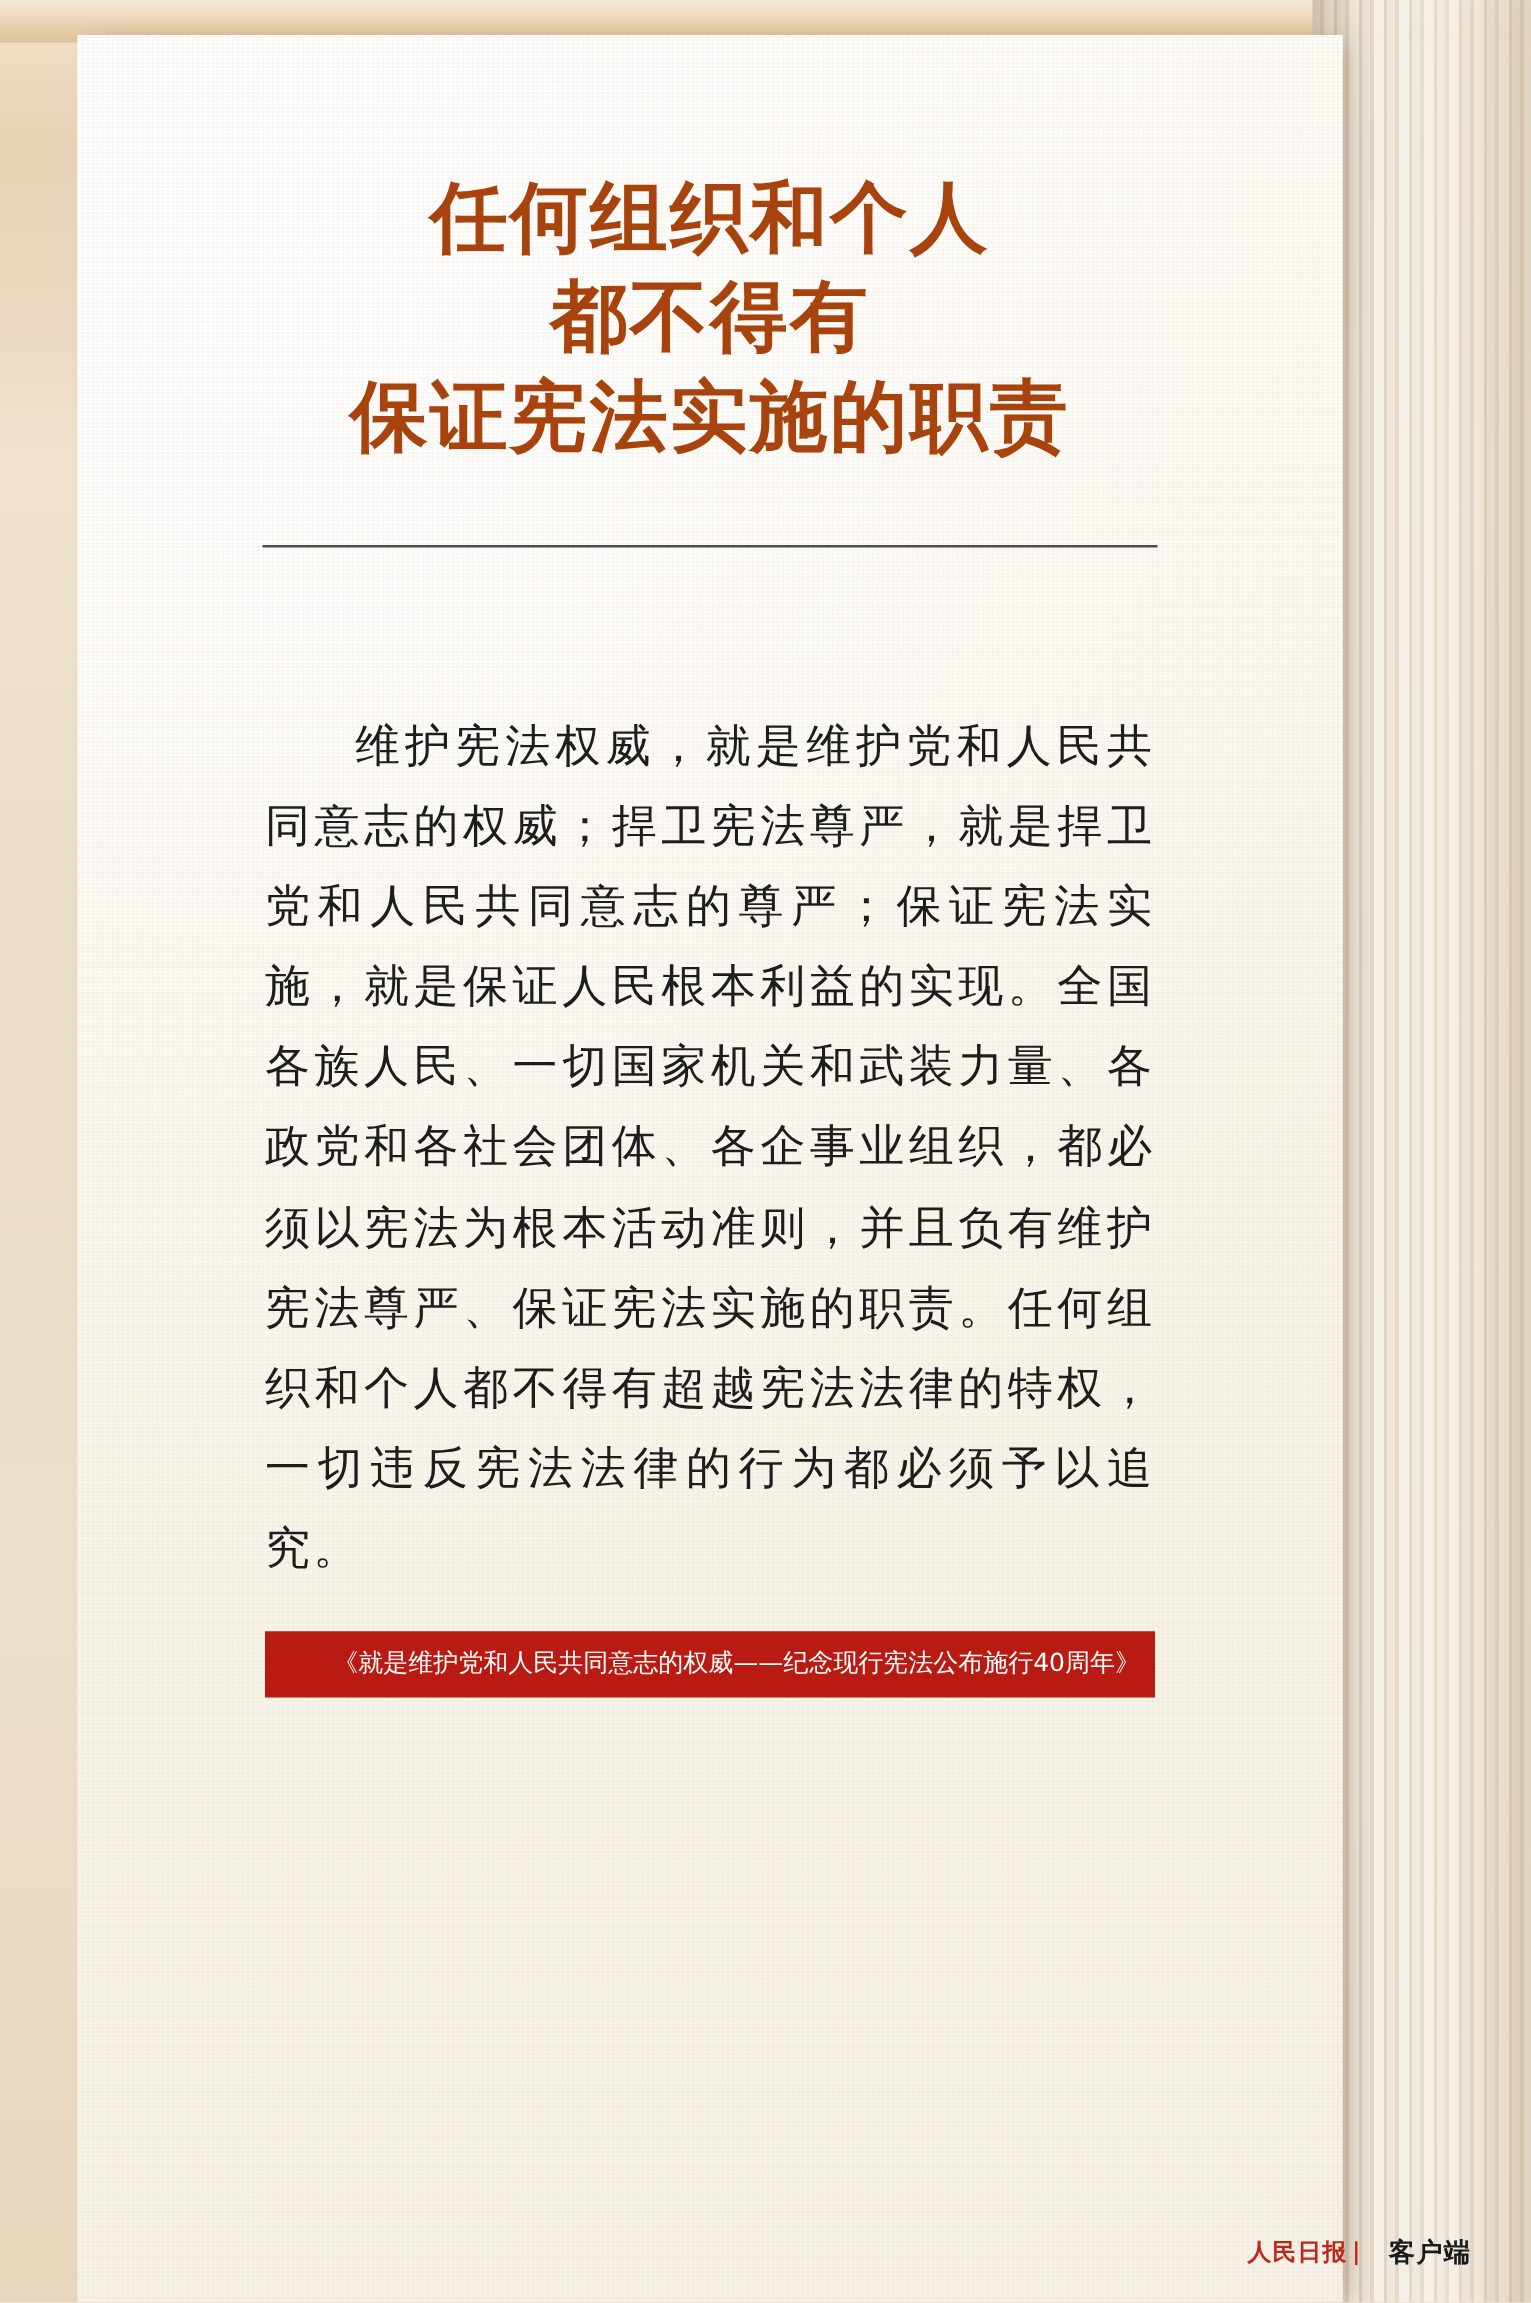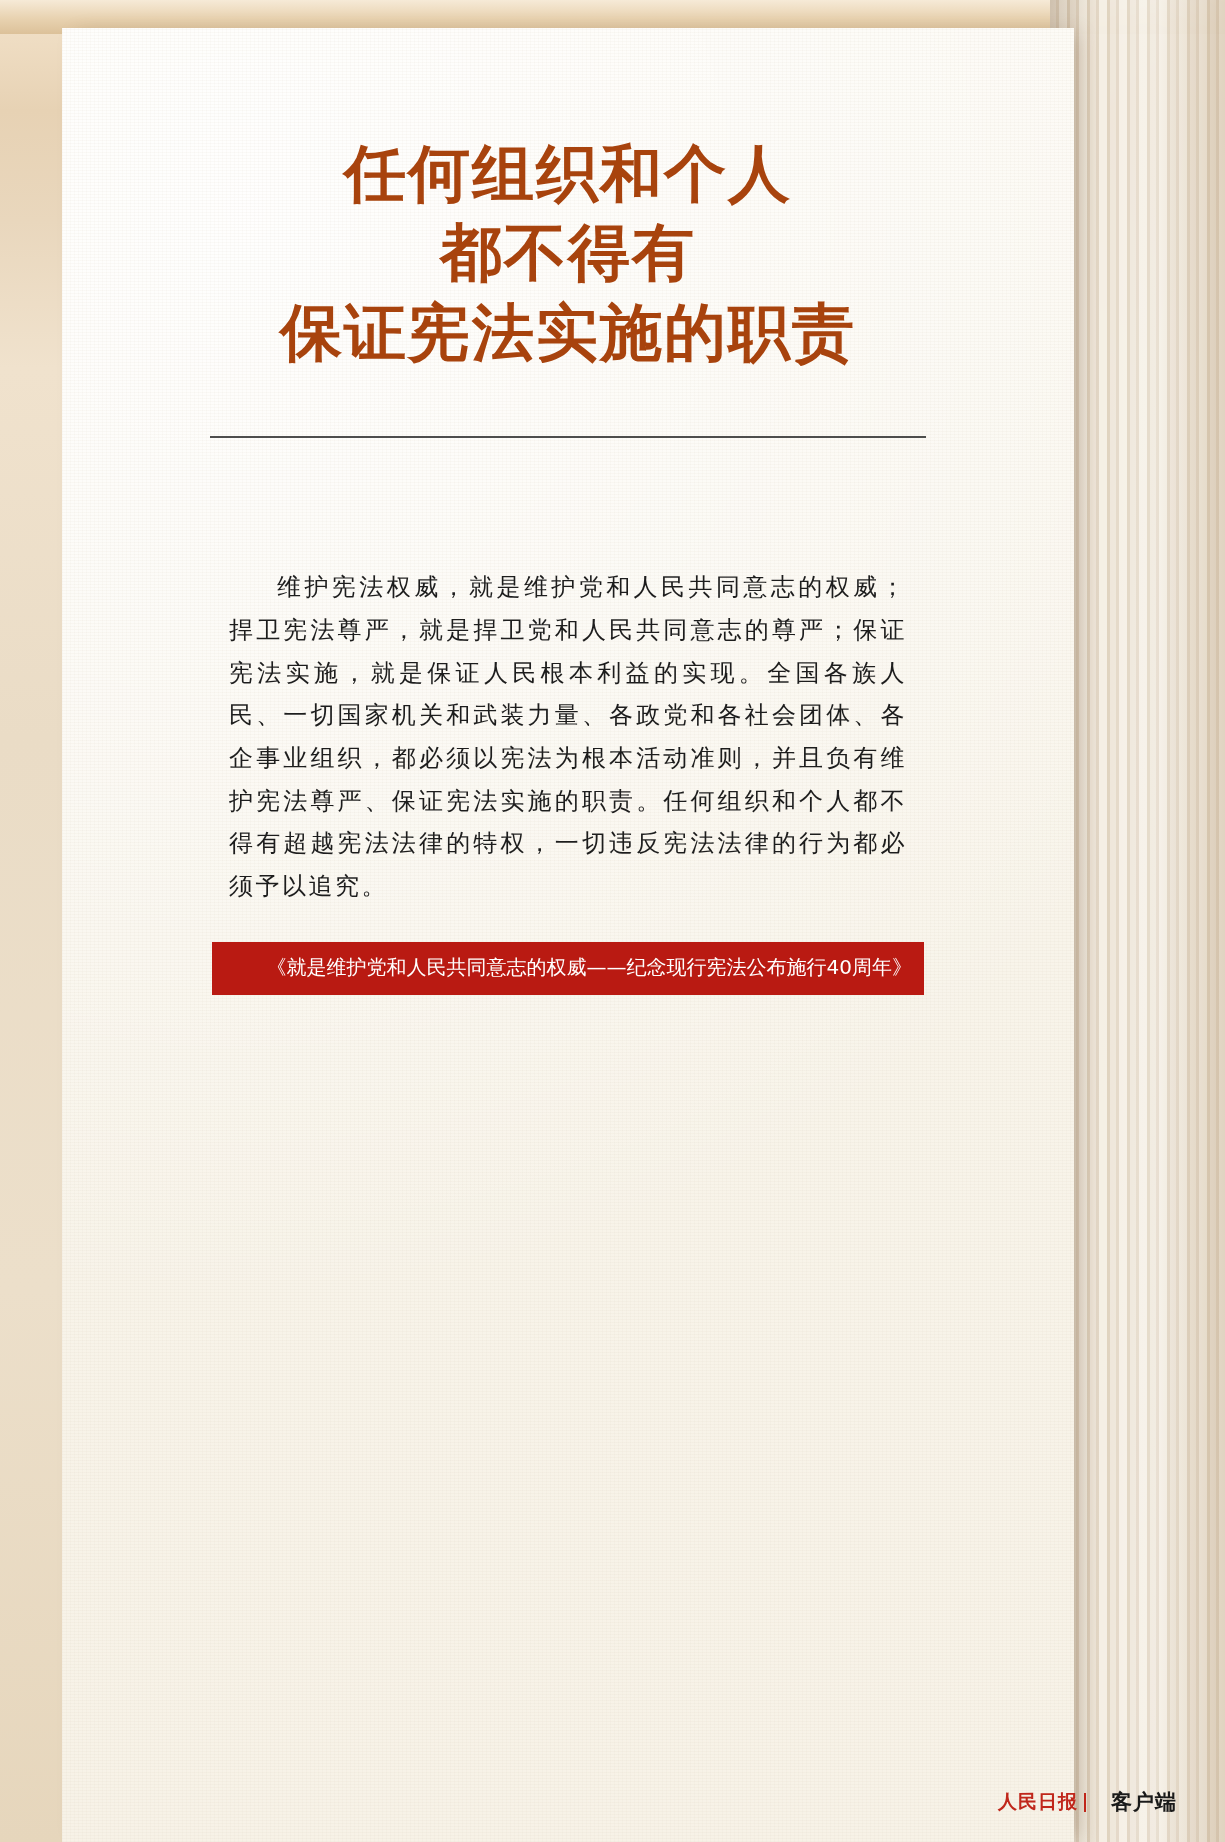--- a/index.html
+++ b/index.html
@@ -103,24 +103,24 @@
     background: #2f2f2f;
     opacity: .85;
   }
 
   
   .body-wrap {
     width: 712px;
     margin: 128px auto 0 auto;
   }
   .body-text {
-    margin: 17px;
+    margin: 0;
     color: #1d1d1d;
     font-family: "DejaVu Serif", "Liberation Serif", serif;
-    font-size: 24px;
+    font-size: 36px;
     line-height: 1.78;
     text-align: justify;
     text-indent: 2em;
     letter-spacing: 2.5px;
   }
 
   
   .source-bar {
     width: 712px;
     margin: 34px auto 0 auto;

